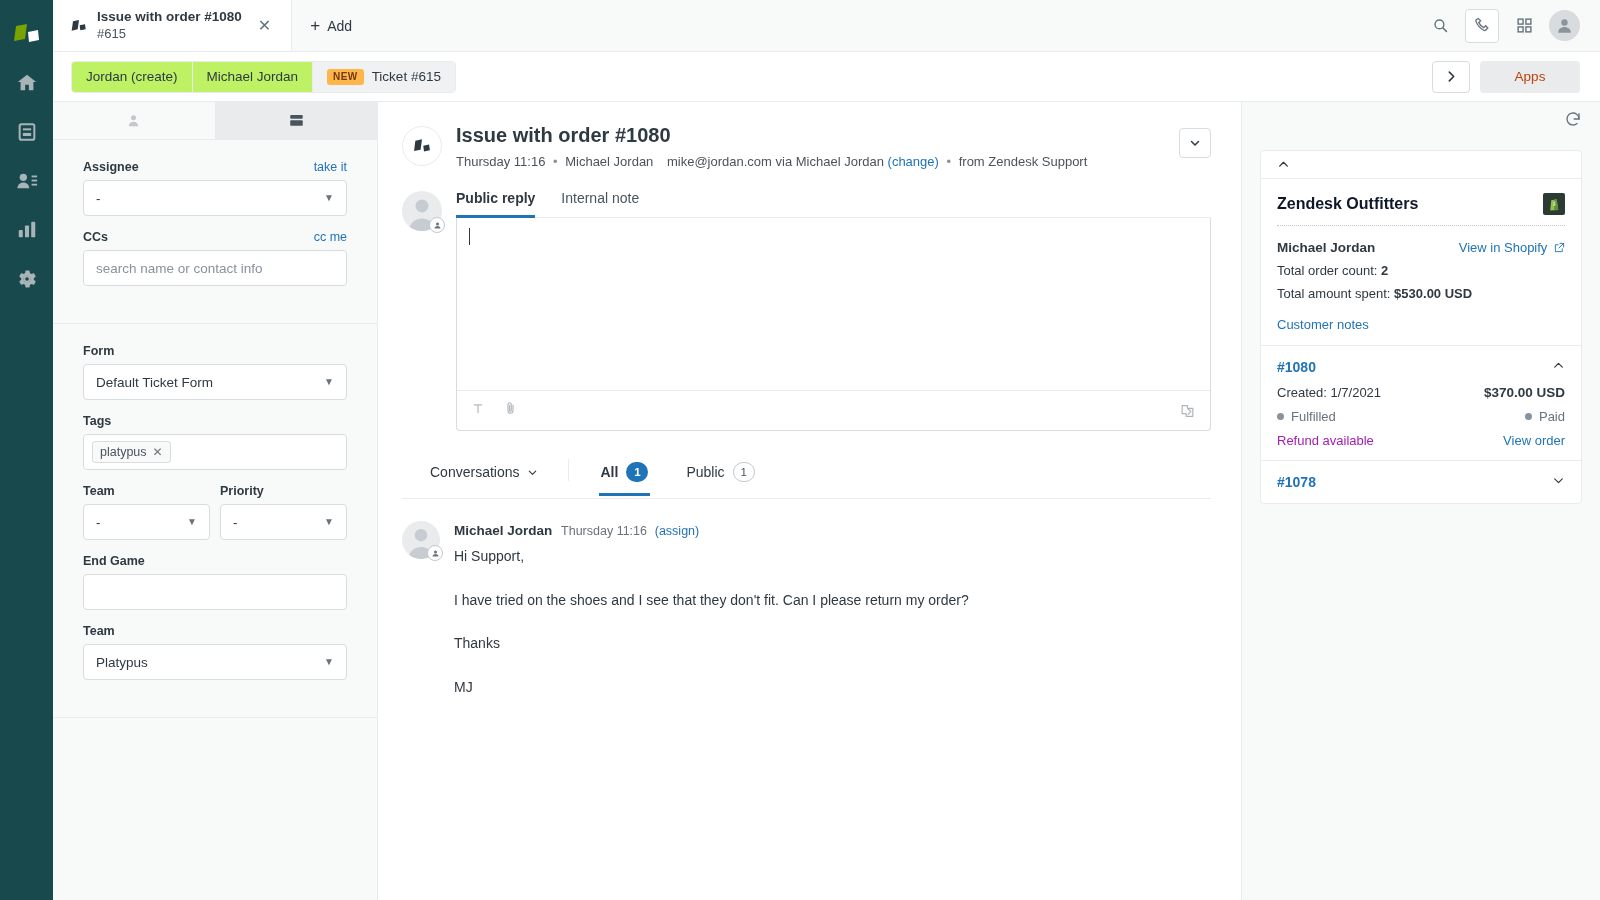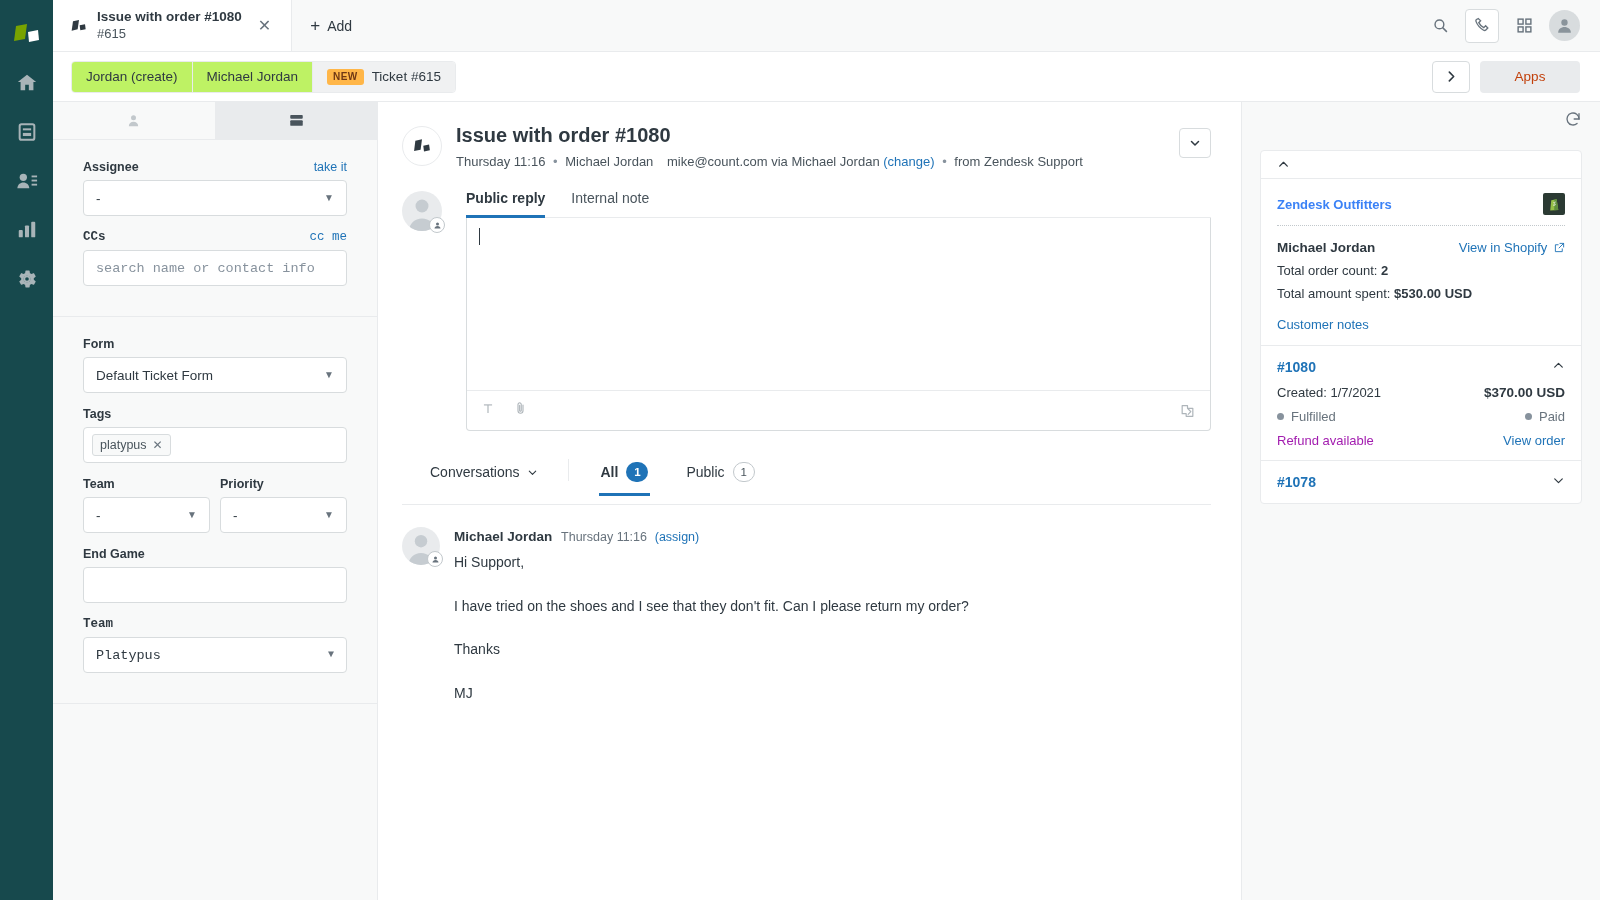--- a/index.html
+++ b/index.html
@@ -111,21 +111,21 @@
   .props-tab {
     flex: 1; display: flex; align-items: center; justify-content: center;
     cursor: pointer; background: #f8f9f9; border-right: 1px solid #e9ebed;
     color: #c2c8cc;
   }
   .props-tab:last-child { border-right: none; }
   .props-tab.active { background: #e9ebed; color: #49545c; }
   .props-section { padding: 20px 30px 22px 30px; border-bottom: 1px solid #e9ebed; }
   .props-section.last { border-bottom: 1px solid #e9ebed; }
   .field { margin-bottom: 14px; }
-  .field:last-child { margin-bottom: 8px; font-family: Liberation Mono, monospace; }
+  .field:last-child { margin-bottom: 15px; }
   .field-head { display: flex; align-items: baseline; justify-content: space-between; margin-bottom: 6px; }
   .field-label { font-size: 12.5px; font-weight: bold; color: #2f3941; }
   .field-action { font-size: 12.5px; color: #1f73b7; cursor: pointer; }
   .select-box, .text-box {
     height: 36px; background: #fff; border: 1px solid #d8dcde; border-radius: 4px;
     display: flex; align-items: center; padding: 0 12px; font-size: 13.5px; color: #2f3941;
     cursor: pointer; position: relative;
   }
   .text-box { cursor: text; }
   .text-box .ph { color: #87929d; }
@@ -156,21 +156,21 @@
   .ticket-meta { font-size: 13px; color: #49545c; }
   .ticket-meta .sep { color: #87929d; margin: 0 4px; }
   .ticket-meta .lnk { color: #1f73b7; cursor: pointer; }
   .ticket-meta .em { margin-left: 10px; }
   .head-caret {
     width: 32px; height: 30px; border: 1px solid #d8dcde; border-radius: 4px; background: #fff;
     display: flex; align-items: center; justify-content: center; cursor: pointer; color: #2f3941;
     margin-top: 4px;
   }
 
-  .composer-wrap { padding: 0 30px 0 24px; display: flex; gap: 24px; }
+  .composer-wrap { padding: 0 30px 0 24px; display: flex; gap: 14px; }
   .composer-avatar { flex: 0 0 40px; position: relative; padding-top: 6px; }
   .composer { flex: 1; min-width: 0; }
   .comp-tabs { display: flex; gap: 0; border-bottom: 1px solid #e9ebed; }
   .comp-tab {
     font-size: 14px; padding: 4px 0 9px 0; margin-right: 26px; cursor: pointer;
     color: #49545c; border-bottom: 3px solid transparent; position: relative; top: 1px;
   }
   .comp-tab.active { color: #2f3941; font-weight: bold; border-bottom-color: #1f73b7; }
   .comp-box { border: 1px solid #d8dcde; border-top: none; border-radius: 0 0 4px 4px; }
   .comp-text {
@@ -182,21 +182,21 @@
   }
   .comp-foot {
     height: 40px; border-top: 1px solid #e9ebed; display: flex; align-items: center;
     padding: 0 14px; gap: 18px; color: #87929d;
   }
   .comp-foot .right { margin-left: auto; display: flex; align-items: center; }
 
   
   .conv-bar {
     margin: 26px 30px 0 24px; display: flex; align-items: center;
-    border-bottom: 1px solid #e9ebed; padding-bottom: 9px;
+    border-bottom: 1px solid #e9ebed; padding-bottom: 3px;
   }
   .conv-left {
     display: flex; align-items: center; gap: 7px; font-size: 14px; color: #2f3941;
     padding: 4px 0 12px 28px; cursor: pointer;
   }
   .conv-divider { width: 1px; height: 22px; background: #e9ebed; margin: 0 30px 12px 30px; }
   .conv-tab {
     display: flex; align-items: center; gap: 8px; font-size: 14px; color: #2f3941;
     padding: 4px 2px 11px 2px; margin-right: 34px; cursor: pointer;
     border-bottom: 3px solid transparent; position: relative; top: 1px;
@@ -245,21 +245,21 @@
     margin: 10px 18px 0 18px; background: #fff; border: 1px solid #e9ebed; border-radius: 4px;
   }
   .app-collapse {
     height: 28px; display: flex; align-items: center; padding: 0 16px;
     border-bottom: 1px solid #e9ebed; cursor: pointer; color: #2f3941;
   }
   .app-title-row {
     display: flex; align-items: center; justify-content: space-between;
     padding: 14px 16px 10px 16px;
   }
-  .app-title { font-size: 13px; font-weight: bold; color: #3b82f6; }
+  .app-title { font-size: 16px; font-weight: bold; color: #0f172a; }
   .shopify-logo {
     width: 22px; height: 22px; background: #2b3a33; border-radius: 2px;
     display: flex; align-items: center; justify-content: center;
   }
   .dotted { border-bottom: 1px dotted #c2c8cc; margin: 0 16px; }
   .app-sec { padding: 14px 16px 12px 16px; }
   .app-row { display: flex; align-items: baseline; justify-content: space-between; }
   .cust-name { font-size: 13.5px; font-weight: bold; color: #2f3941; }
   .lnk { color: #1f73b7; cursor: pointer; font-size: 13px; }
   .app-line { font-size: 13px; color: #2f3941; margin-top: 8px; }
@@ -511,21 +511,21 @@
               <polygon points="4,4 12,2.2 10.3,15 2.5,16.5" fill="#2f3941"></polygon>
               <polygon points="13.5,10 20.5,8.6 21.4,15.6 14.4,17" fill="#2f3941"></polygon>
             </svg>
           </div>
           <div class="ticket-heads">
             <div class="ticket-title">Issue with order #1080</div>
             <div class="ticket-meta">
               <span>Thursday 11:16</span>
               <span class="sep">•</span>
               <span>Michael Jordan</span>
-              <span class="em">mike@count.com</span>
+              <span class="em">mike@jordan.com</span>
               <span> </span>
               <span>via Michael Jordan</span>
               <span> </span>
               <span class="lnk">(change)</span>
               <span class="sep">•</span>
               <span>from Zendesk Support</span>
             </div>
           </div>
           <div class="head-caret">
             <svg width="12" height="12" viewBox="0 0 24 24" fill="none" stroke="#2f3941" stroke-width="3" stroke-linecap="round" stroke-linejoin="round" aria-hidden="true">

